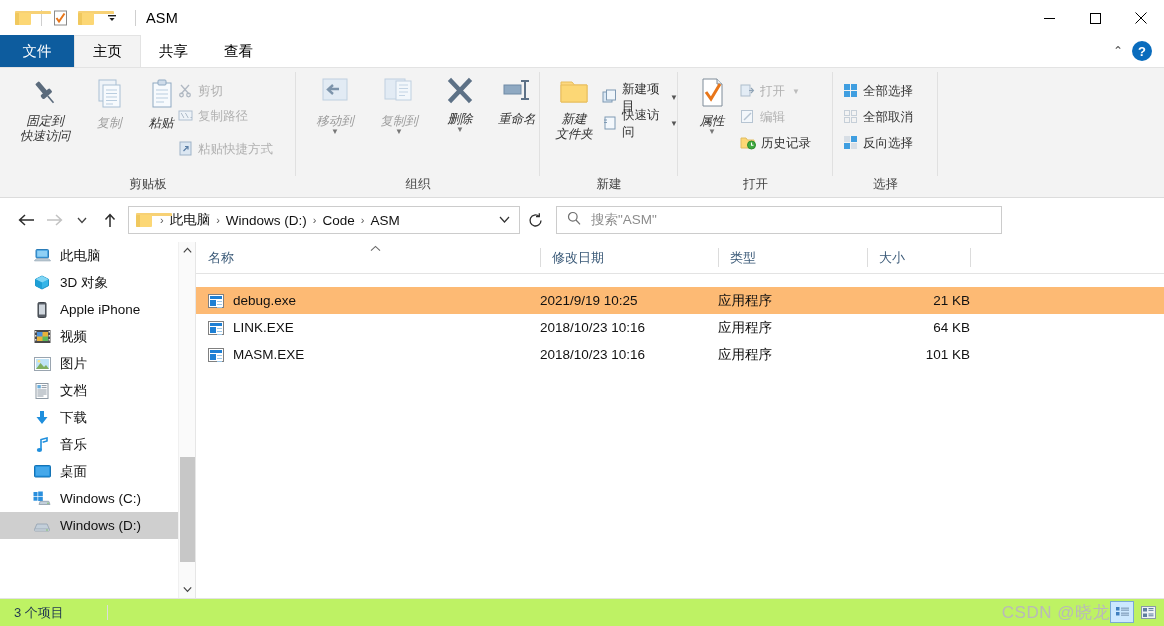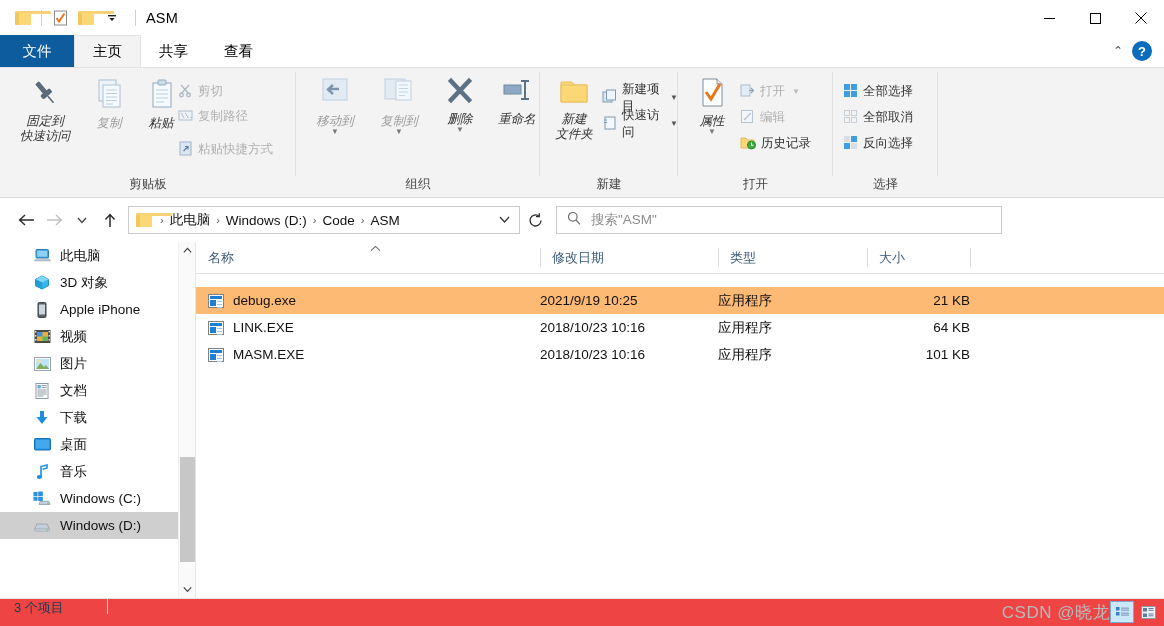--- a/index.html
+++ b/index.html
@@ -140,22 +140,22 @@
                 font-size:13.5px; color:#111; }
   .frow .size { position:absolute; left:620px; width:154px; top:0; height:27px; display:flex;
                 align-items:center; justify-content:flex-end; font-size:13.5px; color:#111; }
   .exeico { width:16px; height:14px; position:relative; background:#ffffff; border:1px solid #808080; }
   .exeico .bar { position:absolute; left:1px; top:1px; right:1px; height:3px; background:#1d7fd4; }
   .exeico .blk { position:absolute; left:1px; top:5px; width:6px; bottom:1px; background:#1d7fd4; }
   .exeico .ln  { position:absolute; left:8px; right:1px; height:1px; background:#9cc7e8; }
 
   
   .statusbar {
-    position:absolute; left:0; top:598px; width:1164px; height:28px; background:#ef4444;
-    border-top:1px solid #e3e3e3; display:flex; align-items:flex-start;gap:29px;
+    position:absolute; left:0; top:598px; width:1164px; height:28px; background:#bef264;
+    border-top:1px solid #e3e3e3; display:flex; align-items:center;gap:29px;
   }
   .status-text { font-size:13px; color:#243a51; padding-left:14px; }
   .status-sep { width:1px; height:15px; background:#dcdcdc; margin-left:14px; }
   .watermark {
     position:absolute; right:54px; top:598px; height:28px; display:flex; align-items:center;
     font-size:17px; color:#b9b9b9; letter-spacing:.5px;
   }
   .viewbtns { position:absolute; right:4px; top:598px; height:28px; display:flex; align-items:center; gap:2px; }
   .vbtn { width:24px; height:22px; display:flex; align-items:center; justify-content:center; }
   .vbtn.active { border:1px solid #7aa9d6; background:#cce8ff; }
@@ -622,35 +622,35 @@
     <div class="navitem">
       <span class="ico">
         <svg width="14" height="16" viewBox="0 0 14 16">
           <path d="M5 1 h4 v6 h3.5 L7 14 L1.5 7 H5 Z" fill="#1f8fdd"></path>
         </svg>
       </span>
       <span>下载</span>
     </div>
     <div class="navitem">
       <span class="ico">
+        <svg width="13" height="16" viewBox="0 0 13 16">
+          <path d="M5 13 V2.5 L11 1 V4 L6.6 5.3" fill="none" stroke="#1f8fdd" stroke-width="1.6"></path>
+          <ellipse cx="3.4" cy="13" rx="2.6" ry="2" fill="#1f8fdd"></ellipse>
+        </svg>
+      </span>
+      <span>音乐</span>
+    </div>
+    <div class="navitem">
+      <span class="ico">
         <svg width="17" height="14" viewBox="0 0 17 14">
           <rect x="0.5" y="0.5" width="16" height="11.5" rx="1" fill="#1f8fdd" stroke="#1573b4"></rect>
           <rect x="1.8" y="1.8" width="13.4" height="8.8" fill="#45a8ea"></rect>
         </svg>
       </span>
       <span>桌面</span>
-    </div>
-    <div class="navitem">
-      <span class="ico">
-        <svg width="13" height="16" viewBox="0 0 13 16">
-          <path d="M5 13 V2.5 L11 1 V4 L6.6 5.3" fill="none" stroke="#1f8fdd" stroke-width="1.6"></path>
-          <ellipse cx="3.4" cy="13" rx="2.6" ry="2" fill="#1f8fdd"></ellipse>
-        </svg>
-      </span>
-      <span>音乐</span>
     </div>
     <div class="navitem">
       <span class="ico">
         <svg width="18" height="15" viewBox="0 0 18 15">
           <g fill="#2a8fdd">
               <rect x="0.5" y="1" width="4" height="4"></rect>
               <rect x="5.2" y="0.5" width="4.6" height="4.5"></rect>
           <rect x="0.5" y="5.7" width="4" height="4"></rect>
               <rect x="5.2" y="5.7" width="4.6" height="4.3"></rect>
             </g>

